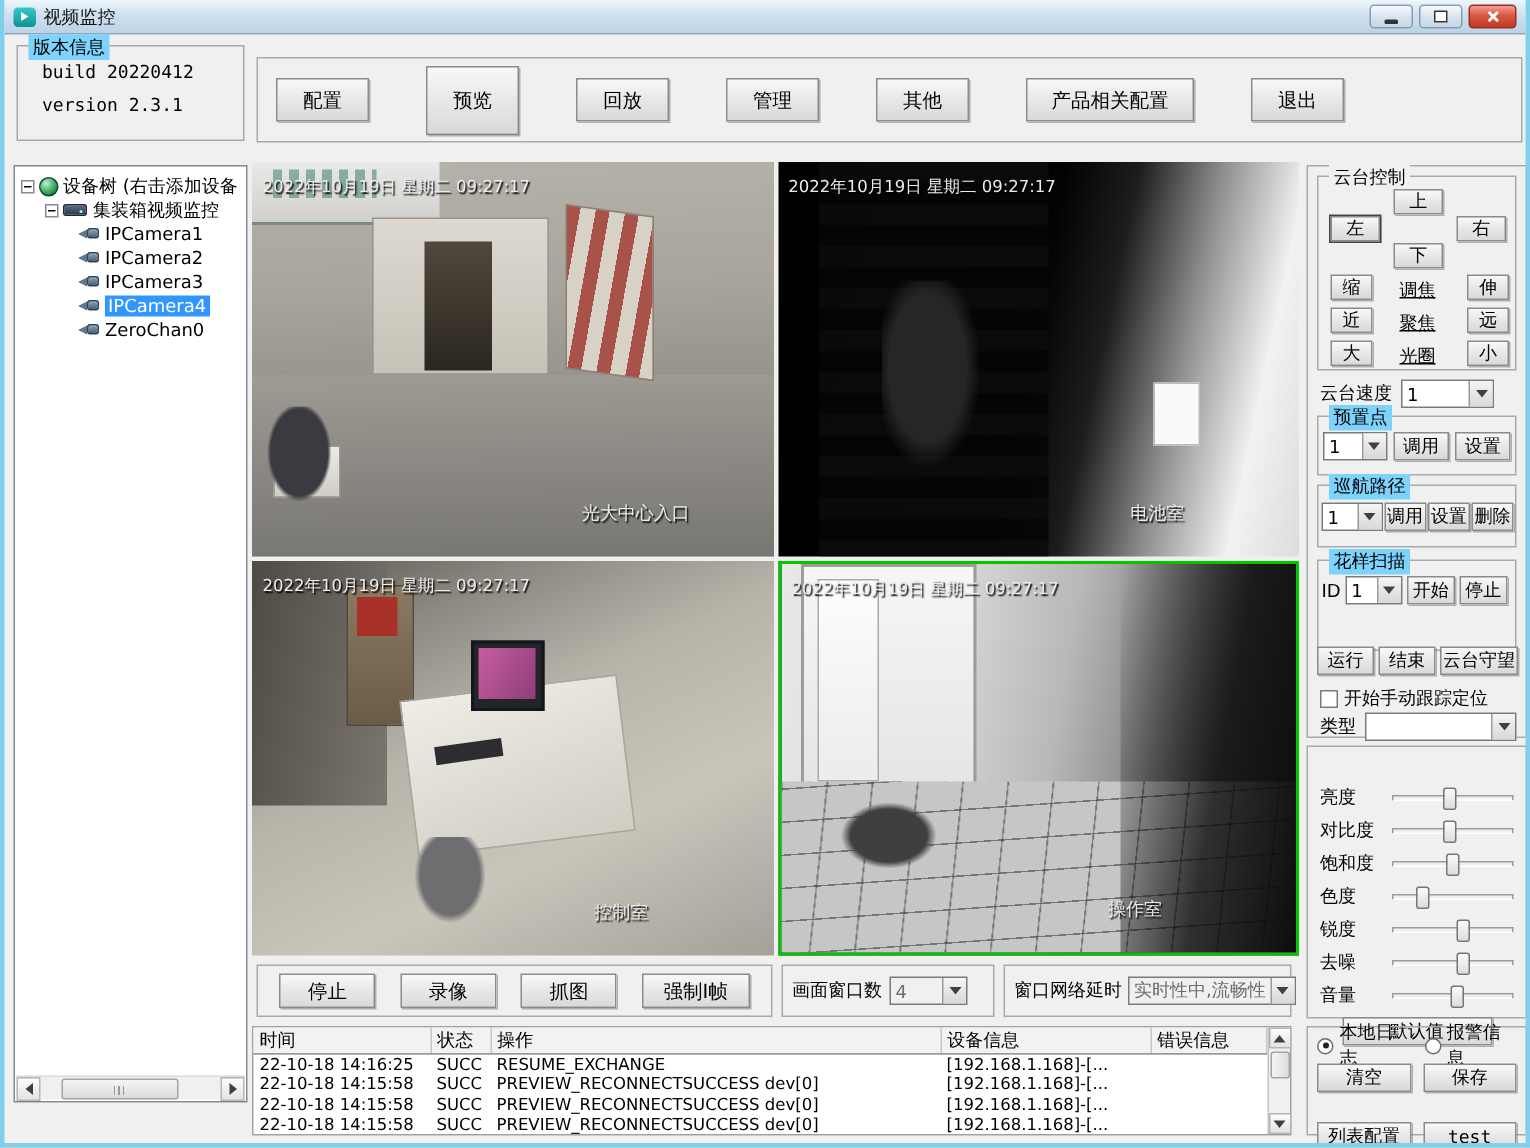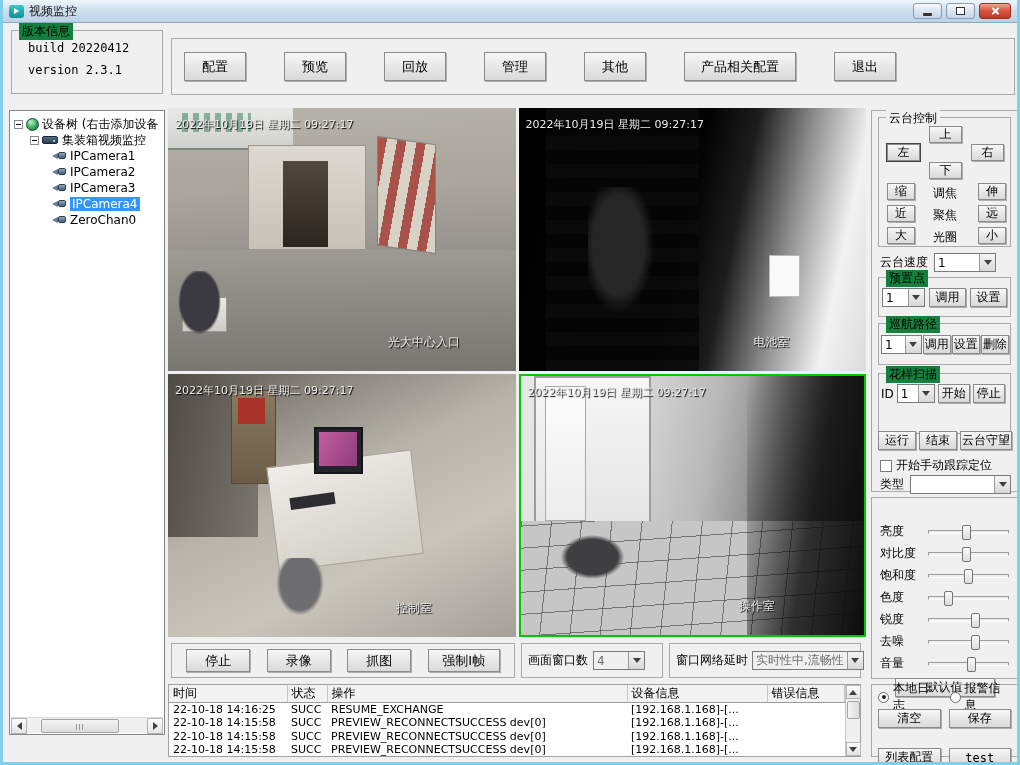--- a/index.html
+++ b/index.html
@@ -19,21 +19,21 @@
   .wbtn { width:29px; height:16px; border:1px solid #8a9cb2; border-radius:3px;
     background:linear-gradient(#f7fafd,#d9e4f0 50%,#c6d6e7); display:flex; align-items:center; justify-content:center; position:relative; }
   .wbtn.close { width:32px; background:linear-gradient(#f2a093,#d95843 45%,#c03a24); border-color:#9c3020; }
   .glyph-min { width:9px; height:3px; background:#333; border-radius:1px; margin-top:6px; }
   .glyph-max { width:9px; height:8px; border:1.5px solid #333; background:#fff; }
   .glyph-x { position:relative; width:11px; height:11px; }
   .glyph-x::before,.glyph-x::after { content:""; position:absolute; left:1px; top:4.5px; width:9px; height:2px; background:#fff; border-radius:1px; }
   .glyph-x::before { transform:rotate(45deg); } .glyph-x::after { transform:rotate(-45deg); }
   
   .gbox { position:absolute; border:1px solid #a9a9a9; }
-  .legend { position:absolute; top:-8px; left:7px; background:#15803d; padding:0 3px; font-size:12px; color:#000; white-space:nowrap; }
+  .legend { position:absolute; top:-8px; left:7px; background:#7dd3fc; padding:0 3px; font-size:12px; color:#000; white-space:nowrap; }
   .btn { display:inline-flex; align-items:center; justify-content:center;
     background:linear-gradient(#f8f8f8,#e9e9e9 45%,#d9d9d9); border:1px solid #8b8b8b;
     box-shadow:1px 1px 0 rgba(120,120,120,.55); font-size:13px; color:#000; cursor:default; white-space:nowrap; }
   .btn.sm { font-size:12px; }
   .combo { display:inline-flex; align-items:center; background:#fff; border:1px solid #7a7a7a; height:19px; font-size:12px; position:relative; }
   .combo .val { flex:1; padding:0 3px; overflow:hidden; white-space:nowrap; }
   .combo .drop { width:16px; height:100%; border-left:1px solid #9a9a9a;
     background:linear-gradient(#f5f5f5,#d8d8d8); display:flex; align-items:center; justify-content:center; flex:none; }
   .combo.disabled { background:#f0f0f0; color:#6e6e6e; }
   .tri-down { width:0; height:0; border-left:4px solid transparent; border-right:4px solid transparent; border-top:5px solid #404040; }
@@ -108,21 +108,21 @@
   .v4-doorglass { left:7%; top:4%; width:12%; height:52%; background:linear-gradient(#fdfdfd,#ececec); border:1px solid #aaa; }
   .v4-tiles { left:0; top:56%; width:100%; height:44%; background:#c6c6c6;
     background-image:repeating-linear-gradient(96deg,rgba(50,50,50,.55) 0 1px,transparent 1px 30px),
                      repeating-linear-gradient(-4deg,rgba(50,50,50,.55) 0 1px,transparent 1px 22px); }
   .v4-dark { left:66%; top:0; width:34%; height:100%; background:linear-gradient(100deg,transparent,rgba(10,10,10,.8) 55%,#0c0c0c); }
   .v4-mat { left:10%; top:60%; width:22%; height:20%; background:radial-gradient(ellipse at 50% 50%,#3f3f42 0 48%,transparent 60%); }
   
   .rp { position:absolute; left:868px; top:110px; width:147px; height:382px; border:1px solid #a9a9a9; }
   .ptzgrid { position:absolute; left:6px; top:6px; width:133px; height:130px; border:1px solid #a9a9a9; border-bottom:1px solid #a9a9a9; }
   .pbtn { position:absolute; width:33px; height:17px; font-size:12px; }
-  .plabel { position:absolute; font-size:12px; }
+  .plabel { position:absolute; font-size:12px;text-decoration:underline; }
   .speedrow { position:absolute; left:8px; top:142px; width:131px; display:flex; align-items:center; }
   .subgroup { position:absolute; left:6px; border:1px solid #a9a9a9; }
   .chkrow { position:absolute; left:8px; top:346px; display:flex; align-items:center; }
   .chk { width:12px; height:12px; background:#fff; border:1px solid #7a7a7a; margin-right:4px; flex:none; }
   .typerow { position:absolute; left:8px; top:364px; width:131px; display:flex; align-items:center; }
   
   .sliders { position:absolute; left:868px; top:497px; width:147px; height:182px; border:1px solid #a9a9a9; padding:24px 8px 0 8px; }
   .srow { display:flex; align-items:center; height:19px; margin-bottom:3px; }
   .srow .slabel { width:48px; font-size:12px; flex:none; }
   .track { position:relative; flex:1; height:4px; background:#efefef; border:1px solid #9c9c9c; border-bottom-color:#fff; }
@@ -170,21 +170,21 @@
   </div>
 
   <div class="gbox" style="left:8px; top:30px; width:152px; height:64px; padding:10px 0 0 16px;">
     <span class="legend">版本信息</span>
     <div class="vline">build 20220412</div>
     <div class="vline" style="margin-top:8px;">version 2.3.1</div>
   </div>
 
   <div class="gbox" style="left:168px; top:38px; width:844px; height:57px; display:flex; align-items:center; padding-left:12px; gap:38px;">
     <span class="btn" style="width:62px; height:29px;">配置</span>
-    <span class="btn" style="width:62px; height:29px;">预览</span>
+    <span class="btn" style="width:62px; height:46px;">预览</span>
     <span class="btn" style="width:62px; height:29px;">回放</span>
     <span class="btn" style="width:62px; height:29px;">管理</span>
     <span class="btn" style="width:62px; height:29px;">其他</span>
     <span class="btn" style="width:112px; height:29px;">产品相关配置</span>
     <span class="btn" style="width:62px; height:29px;">退出</span>
   </div>
 
   <div class="tree">
     <div style="padding:5px 2px 0 4px;">
       <div class="trow">

